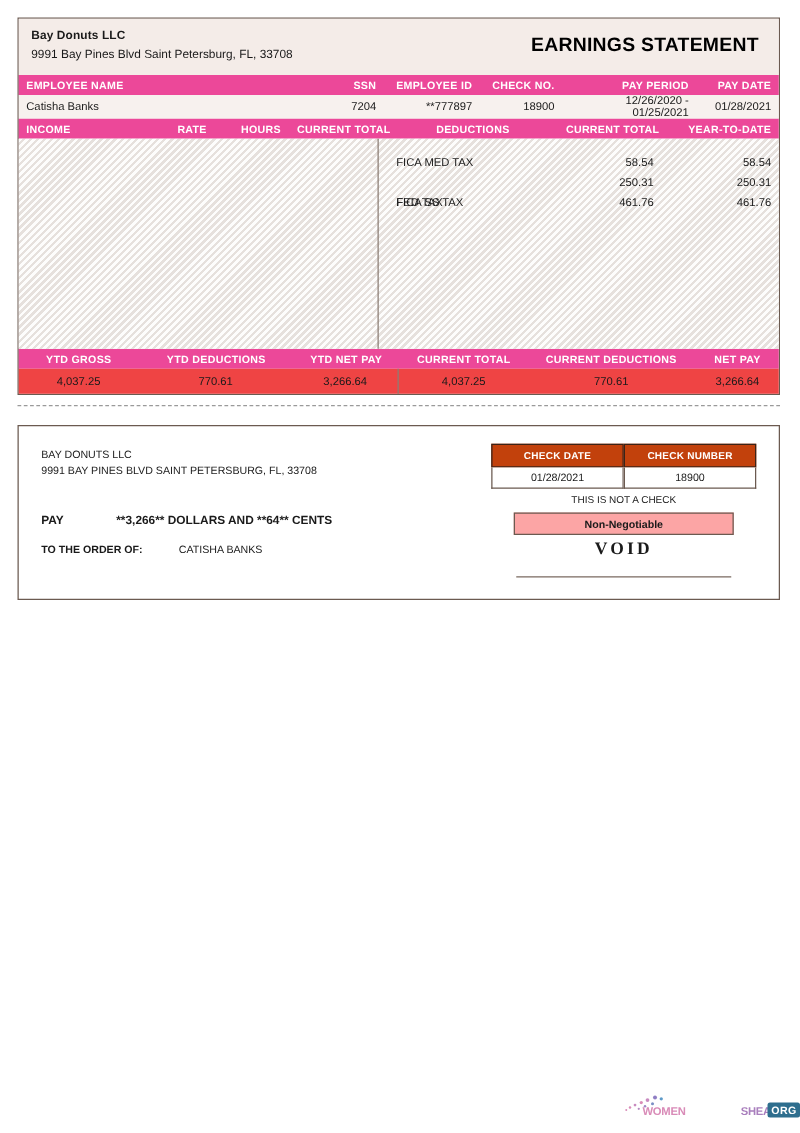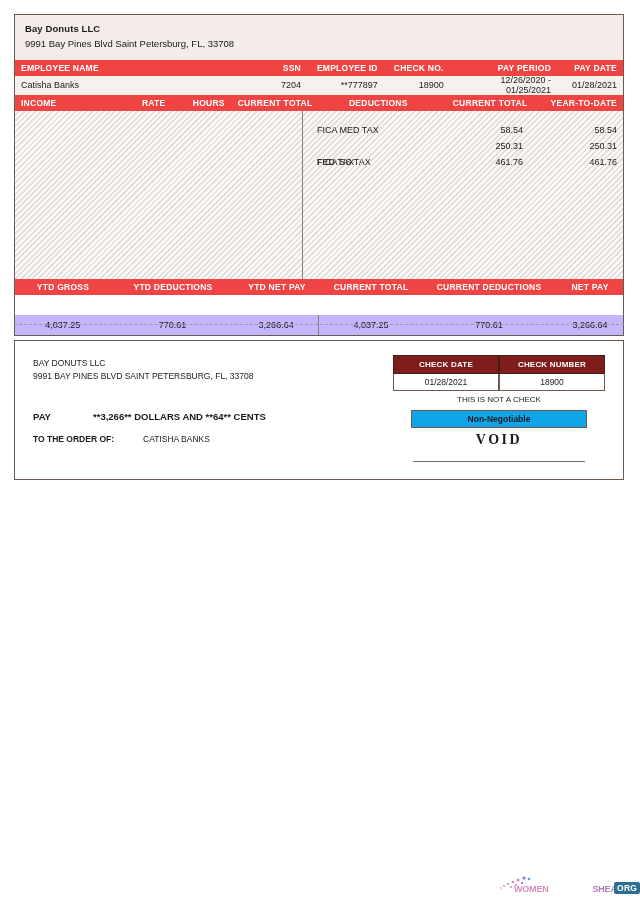--- a/index.html
+++ b/index.html
@@ -53,21 +53,21 @@
     font-size: 15.5px;
     font-weight: bold;
     color: #000000;
     letter-spacing: 0.2px;
     align-self: center;
     padding-right: 6px;
   }
 
   
   .hdr {
-    background: #ef4444;
+    background: #ec4899;
     color: #ffffff;
     font-size: 8.5px;
     font-weight: bold;
     letter-spacing: 0.25px;
     display: flex;
     align-items: center;
     height: 16px;
     box-sizing: border-box;
   }
   .hdr .cell { padding: 0 6px; box-sizing: border-box; }
@@ -137,27 +137,26 @@
   .tot-left  { width: 304px; display: flex; box-sizing: border-box; }
   .tot-right { flex: 1; display: flex; box-sizing: border-box; }
   .t1 { width: 96px;  text-align: center; }
   .t2 { width: 124px; text-align: center; }
   .t3 { width: 84px;  text-align: center; }
   .t4 { width: 104px; text-align: center; }
   .t5 { width: 132px; text-align: center; }
   .t6 { width: 70px;  text-align: center; }
 
   .totvals {
-    background: #c4b5fd;
+    background: #ef4444;
     display: flex;
     height: 20px;
     align-items: center;
     font-size: 9px;
     box-sizing: border-box;
-    margin-top: 20px;
   }
   .totvals .sep-left  { width: 304px; display: flex; border-right: 1px solid #8b7d74; box-sizing: border-box; height: 20px; align-items: center; }
   .totvals .sep-right { flex: 1; display: flex; height: 20px; align-items: center; box-sizing: border-box; }
 
   
   .dotted-sep {
     position: absolute;
     left: 14px;
     top: 324px;
     width: 610px;
@@ -207,21 +206,21 @@
 
   
   .chk-table {
     position: absolute;
     right: 18px;
     top: 14px;
     width: 212px;
   }
   .chk-table .row { display: flex; }
   .chk-table .th {
-    background: #7f1d1d;
+    background: #c2410c;
     color: #fff;
     font-size: 8px;
     font-weight: bold;
     letter-spacing: 0.2px;
     text-align: center;
     padding: 4px 0;
     box-sizing: border-box;
     border: 1px solid #3b2318;
   }
   .chk-table .td {
@@ -249,21 +248,21 @@
     position: absolute;
     right: 36px;
     top: 69px;
     width: 176px;
     border: 1px solid #6b5a50;
     text-align: center;
     font-size: 8.5px;
     font-weight: bold;
     padding: 3px 0;
     box-sizing: border-box;
-    background: #0ea5e9;
+    background: #fca5a5;
   }
   .void-text {
     position: absolute;
     right: 18px;
     top: 91px;
     width: 212px;
     text-align: center;
     font-family: "Liberation Serif", serif;
     font-size: 14px;
     font-weight: bold;
@@ -316,20 +315,21 @@
 </head>
 <body>
 
 <div class="statement">
 
   <div class="topband">
     <div class="company-block">
       <div class="company-name">Bay Donuts LLC</div>
       <div class="company-addr">9991 Bay Pines Blvd Saint Petersburg, FL, 33708</div>
     </div>
+    <div class="doc-title">EARNINGS STATEMENT</div>
   </div>
 
   <div class="hdr">
     <div class="cell c-name">EMPLOYEE NAME</div>
     <div class="cell c-ssn">SSN</div>
     <div class="cell c-empid">EMPLOYEE ID</div>
     <div class="cell c-chkno">CHECK NO.</div>
     <div class="cell c-period">PAY PERIOD</div>
     <div class="cell c-paydt">PAY DATE</div>
   </div>

